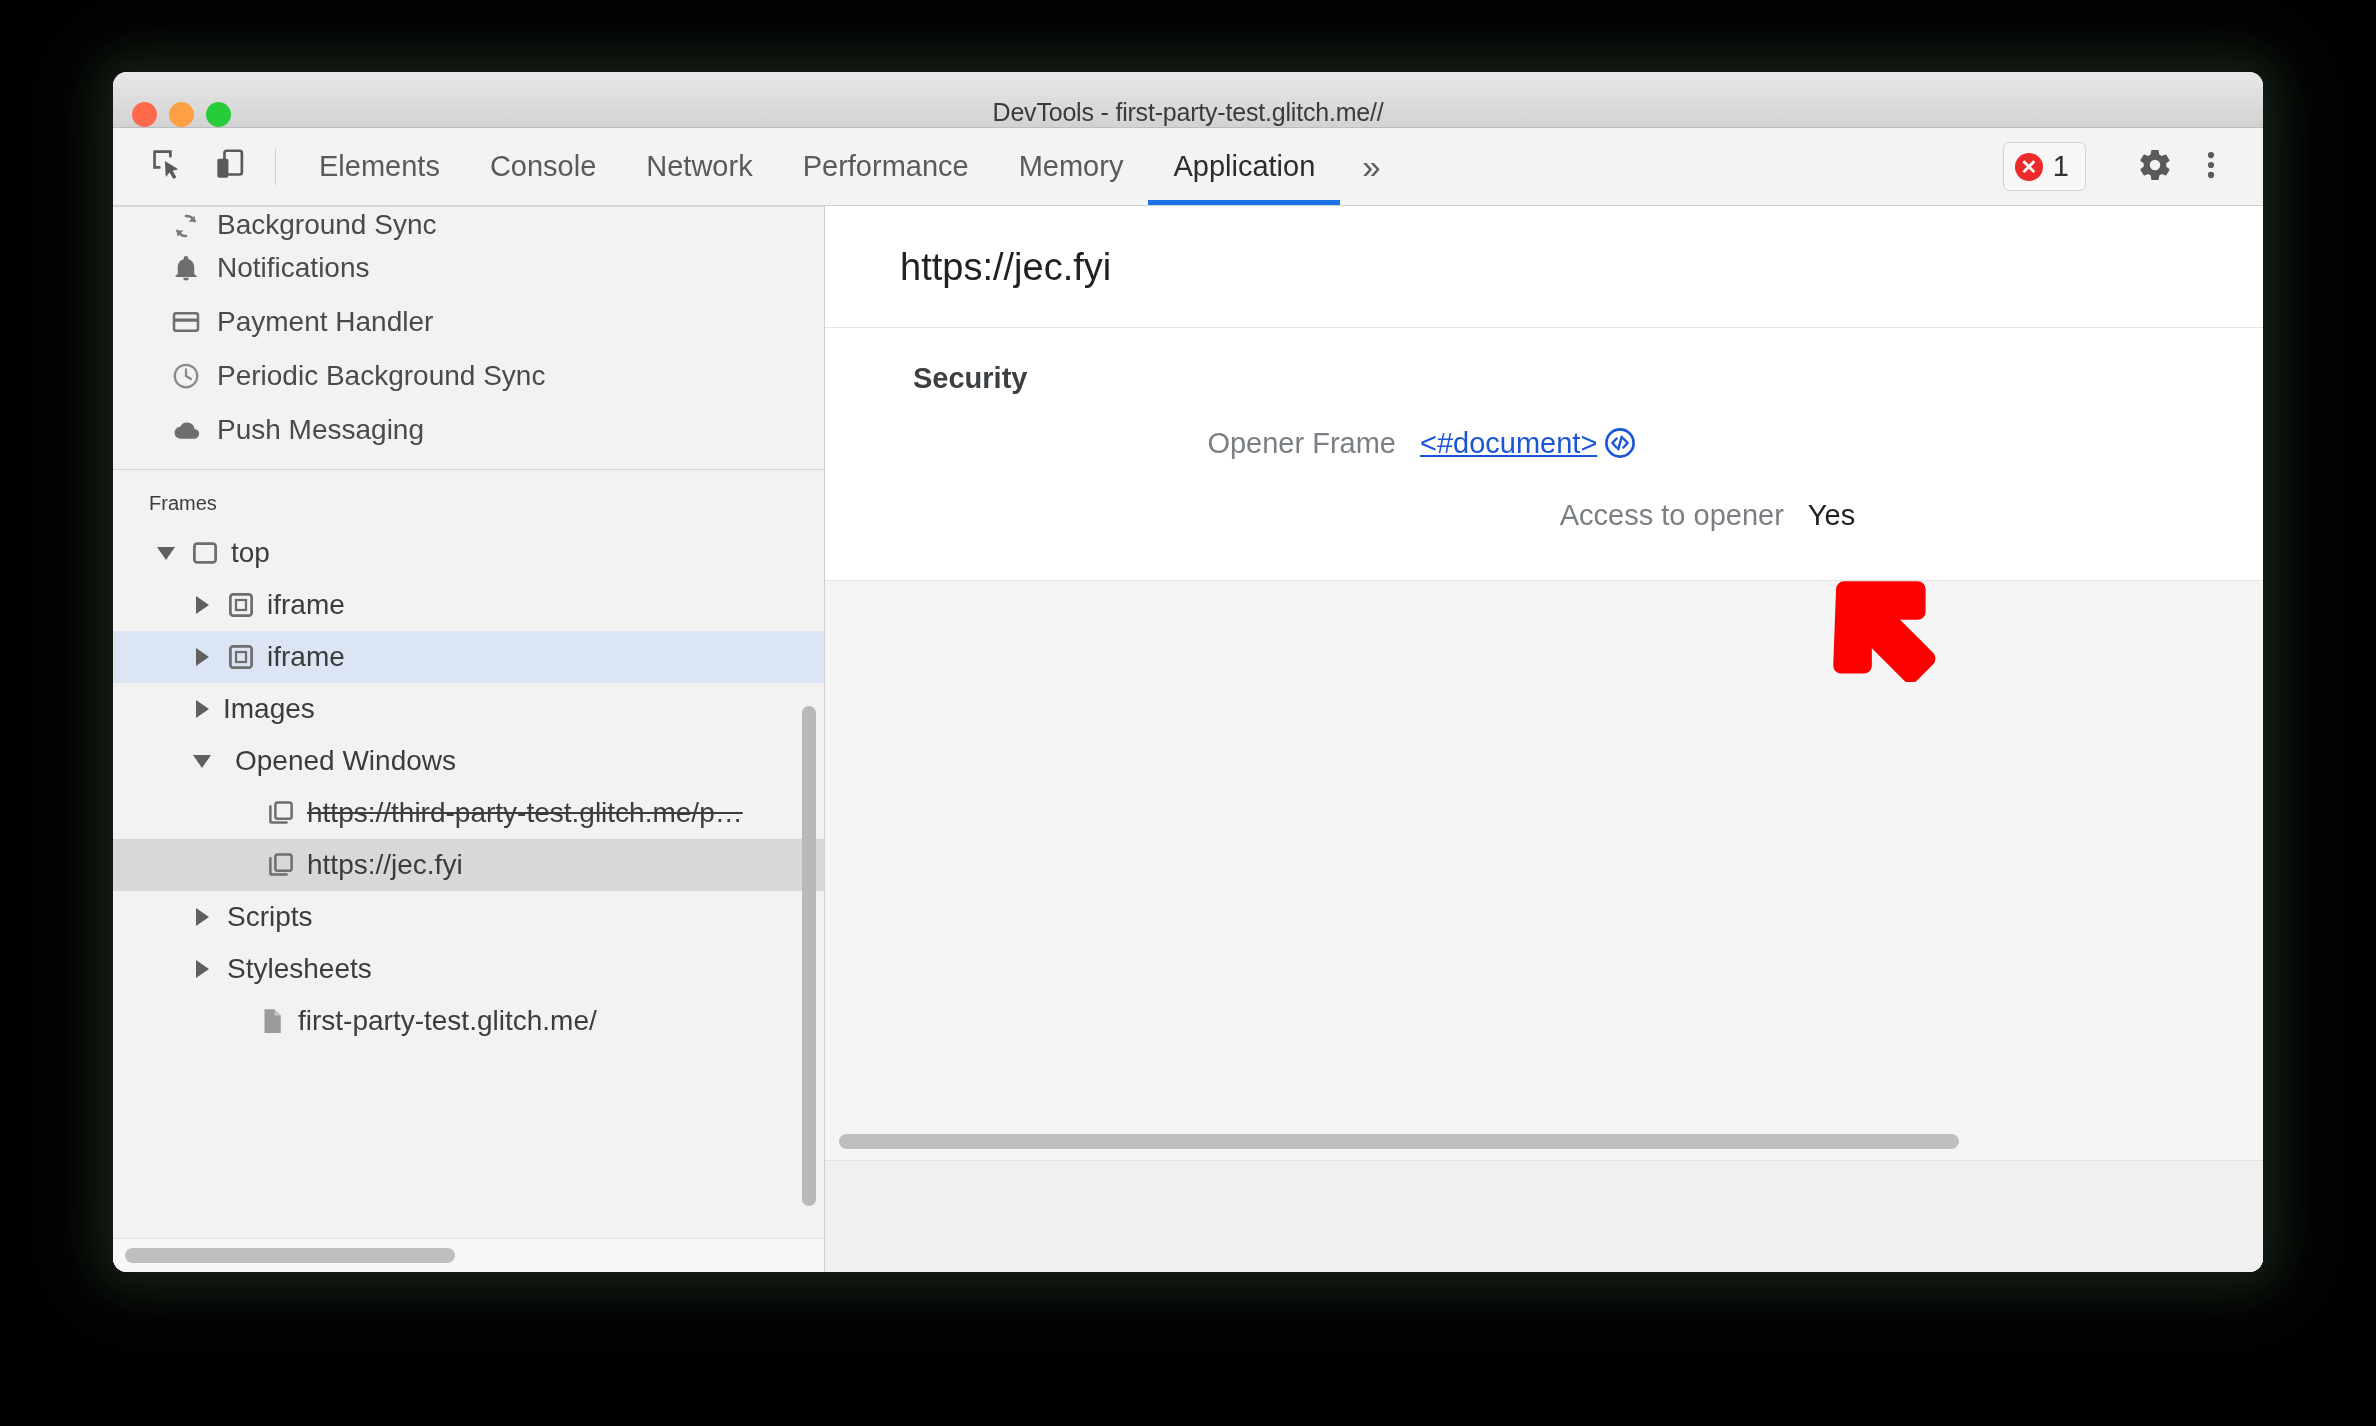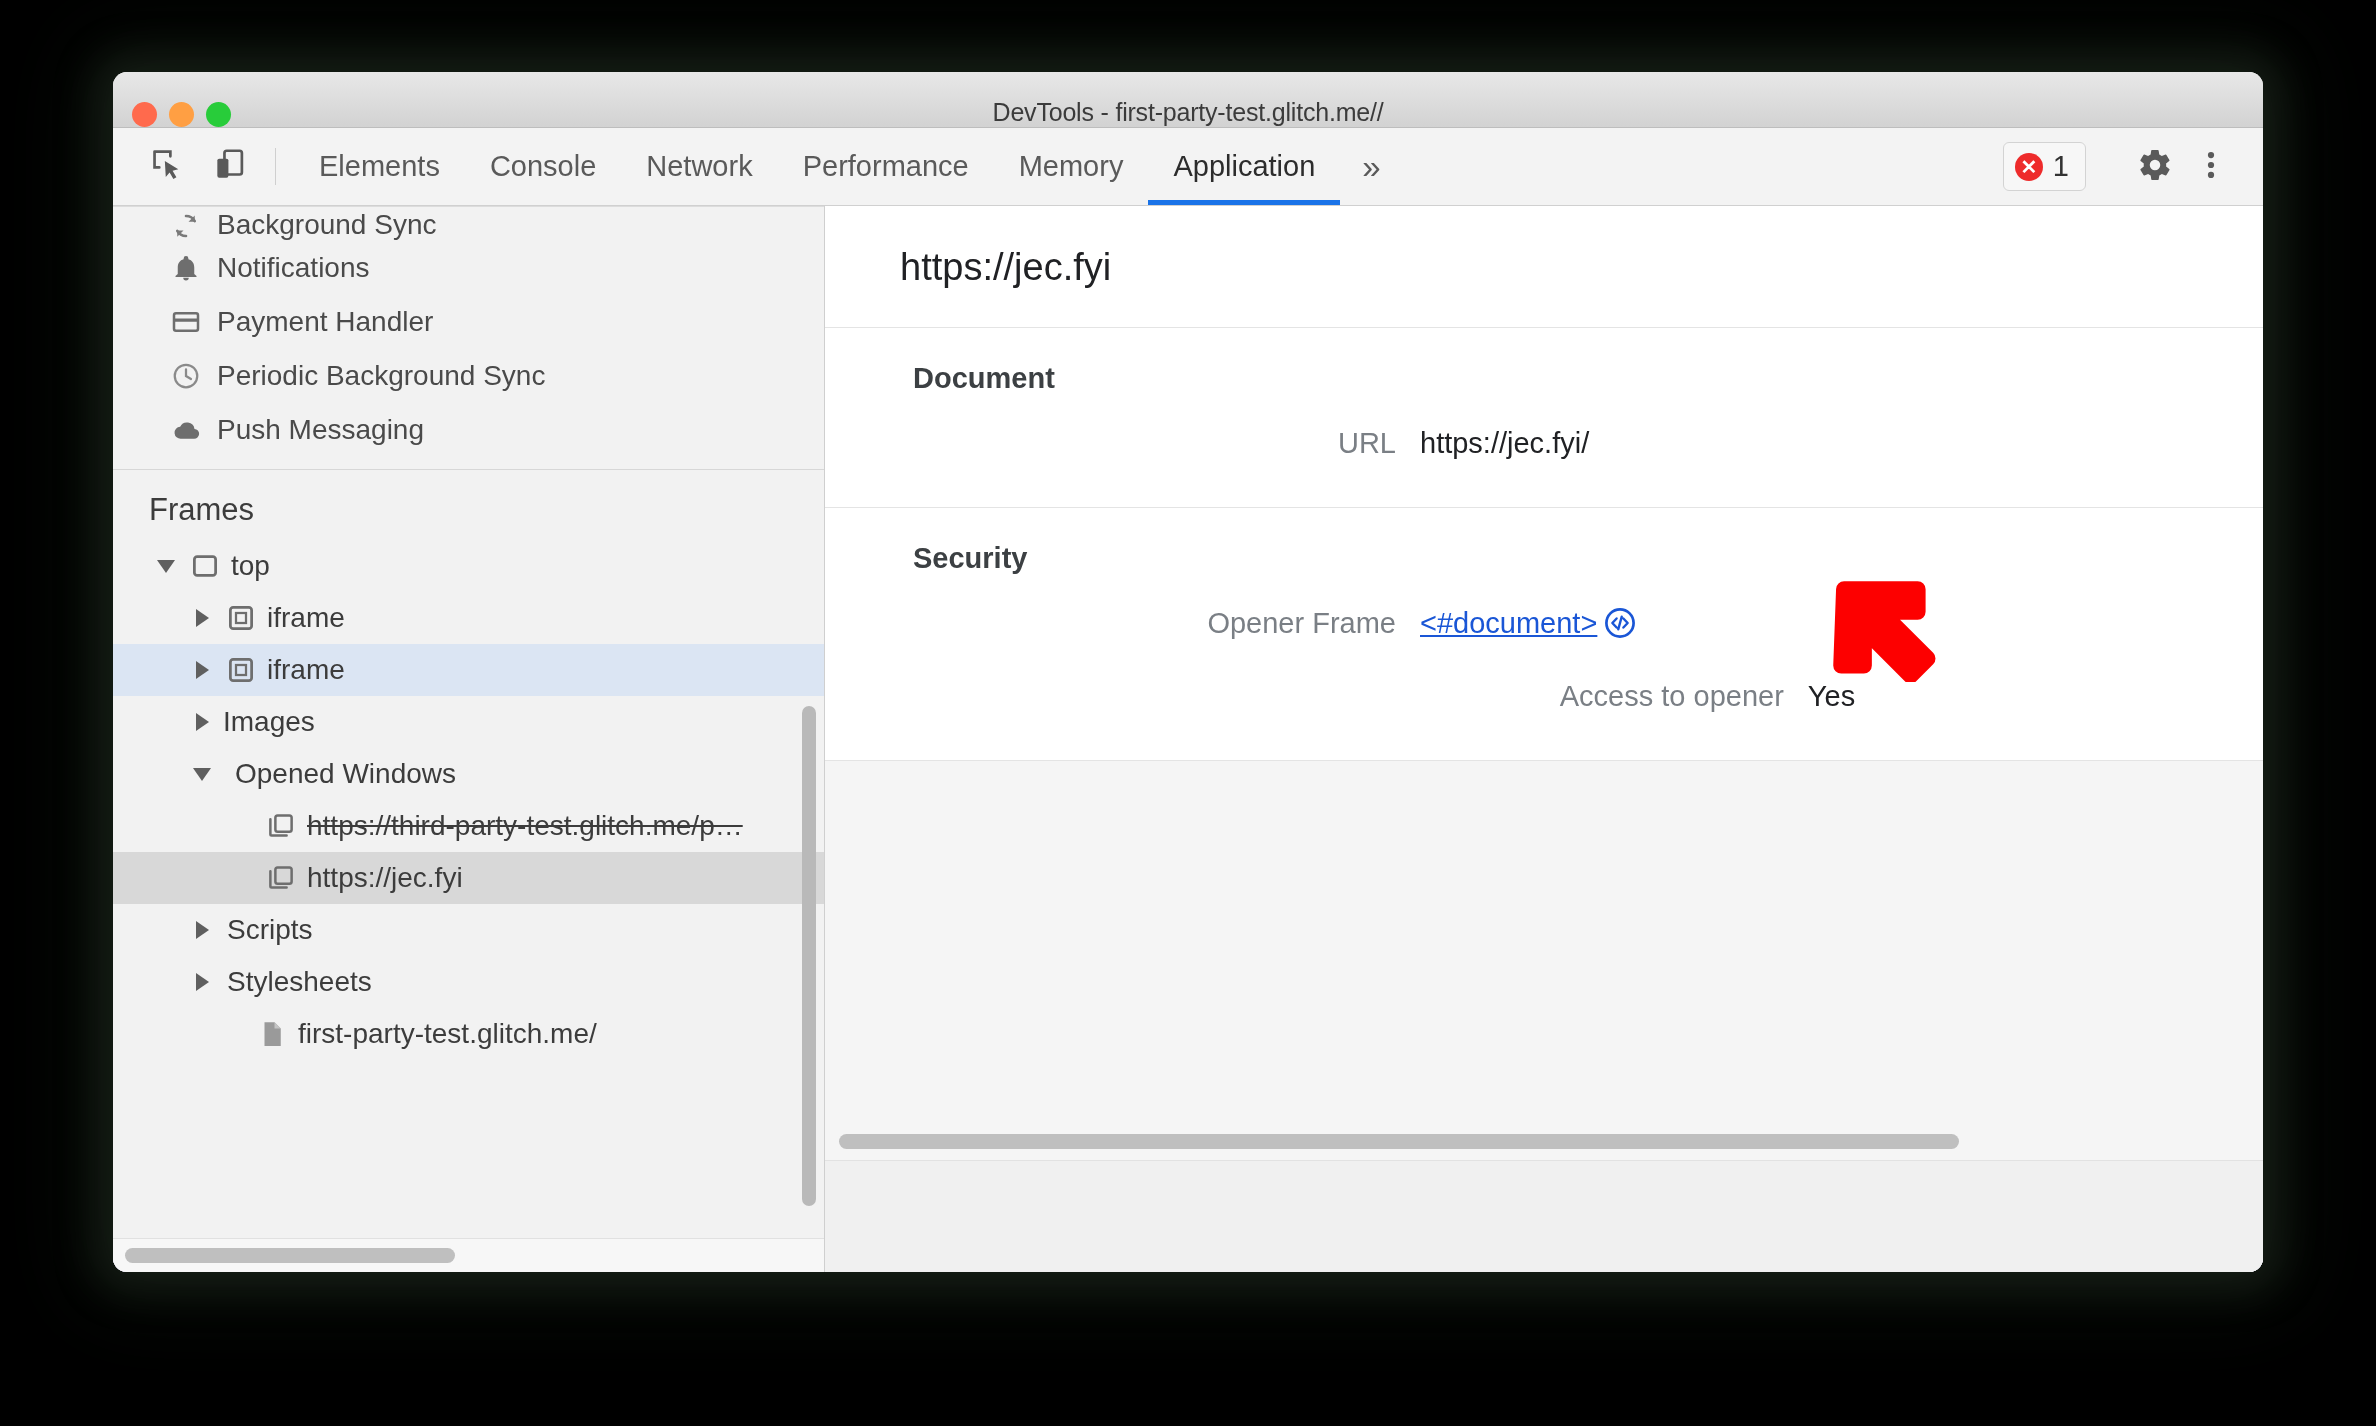--- a/index.html
+++ b/index.html
@@ -171,21 +171,21 @@
     width: 42px;
     display: flex; align-items: center; justify-content: flex-start;
     flex: 0 0 42px;
   }
   .sb-row .sb-label { margin-left: 4px; }
   .sb-row.clipped { height: 34px; align-items: flex-end; }
 
   .sb-sep { height: 1px; background: #d7d7d7; margin: 12px 0 0 0; }
 
   .sec-head {
-    font-size: 31px;
+    font-size: 20px;
     color: #3c3c3c;
     padding: 22px 0 12px 36px;
   }
 
   .tree-row {
     display: flex;
     align-items: center;
     height: 52px;
     font-size: 28px;
     color: #3c3c3c;
@@ -576,27 +576,20 @@
           <div class="sb-hscroll-thumb"></div>
         </div>
       </div>
 
       <div class="main">
 
         <div class="main-header">
           <div class="url">https://jec.fyi</div>
         </div>
 
-        <div class="section">
-          <div class="section-title">Document</div>
-          <div class="field">
-            <div class="field-label">URL</div>
-            <div class="field-value">https://jec.fyi/</div>
-          </div>
-        </div>
 
         <div class="section">
           <div class="section-title">Security</div>
 
           <div class="field">
             <div class="field-label">Opener Frame</div>
             <div class="field-value">
               <a>&lt;#document&gt;</a>
               <span class="code-icon">
                 <svg width="34" height="34" viewBox="0 0 24 24">

